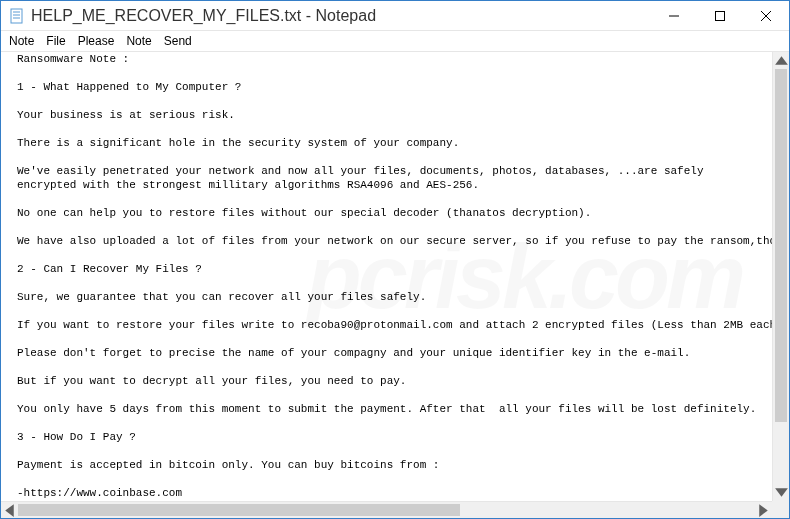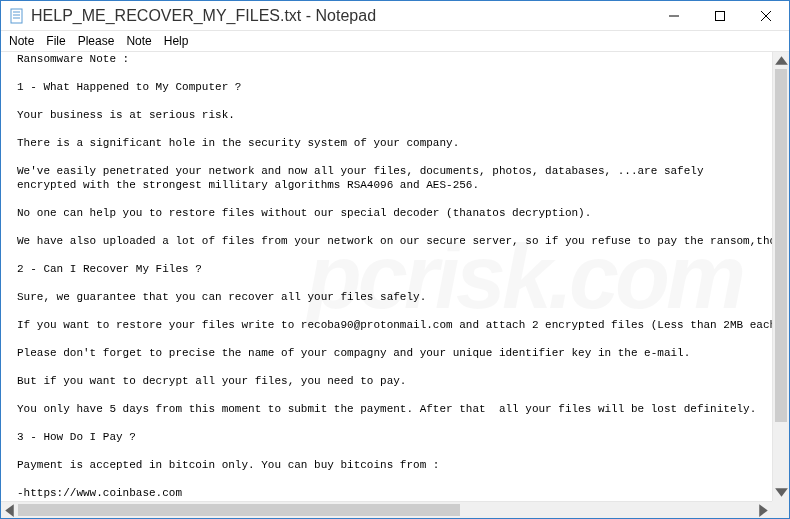--- a/index.html
+++ b/index.html
@@ -139,21 +139,21 @@
           </svg>
       </div>
     </div>
   </div>
 
   <div class="menubar">
     <span class="menu-item">Note</span>
     <span class="menu-item">File</span>
     <span class="menu-item">Please</span>
     <span class="menu-item">Note</span>
-    <span class="menu-item">Help</span>
+    <span class="menu-item">Send</span>
   </div>
 
   <div class="content-wrap">
     <div class="content"><span>Ransomware Note :
 
 1 - What Happened to My Computer ?
 
 Your business is at serious risk.
 
 There is a significant hole in the security system of your company.

